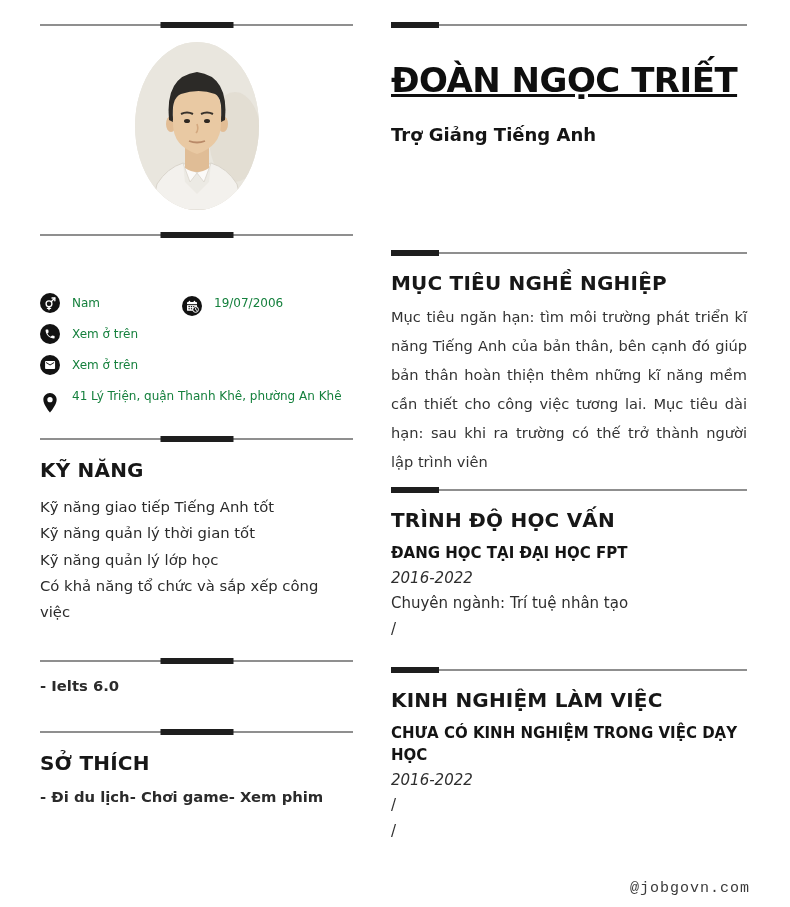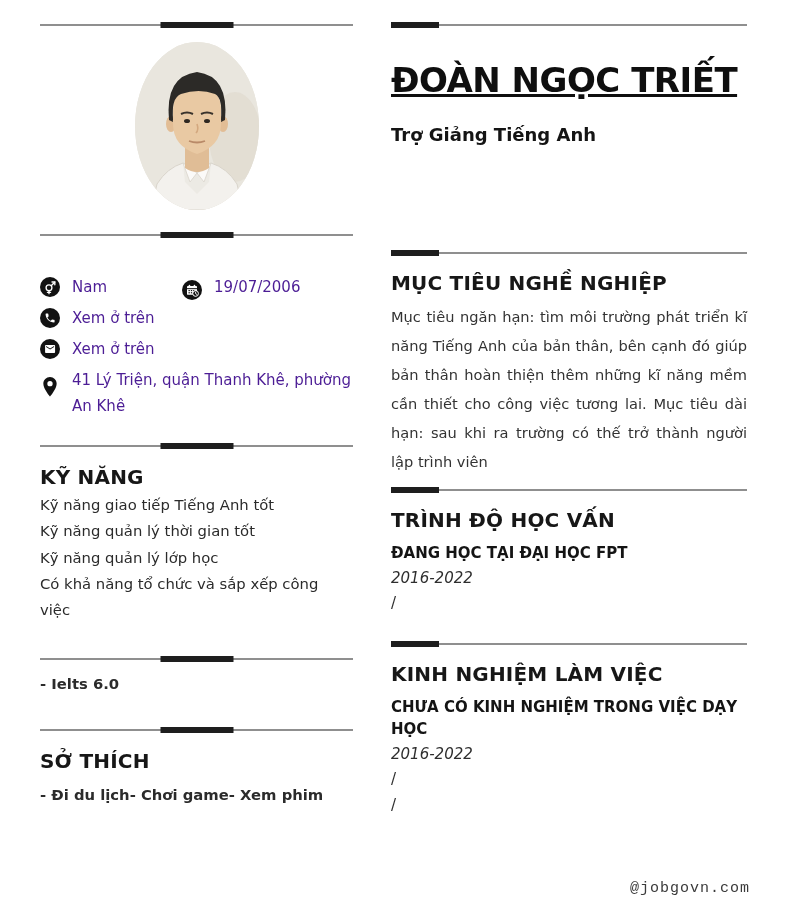--- a/index.html
+++ b/index.html
@@ -17,32 +17,32 @@
   .divider .seg  { position:absolute; top:0; height:6px; background:#1e1e1e; }
   .divider.center .seg { width:73px; left:50%; transform:translateX(-50%); }
   .divider.leftseg .seg { width:48px; left:0; }
 
   
   .photo-wrap { width:124px; height:168px; margin:14px auto 0 auto;
     border-radius:50%; overflow:hidden; background:#e9e6de; }
   .photo-wrap svg { display:block; }
 
   
-  .contact { margin-top:36px; font-size:15px; color:#4c1d95; }
+  .contact { margin-top:52px; font-size:12px; color:#15803d; }
   .c-row { display:flex; align-items:flex-start; margin-bottom:5px; line-height:26px; }
   .c-ico { flex:0 0 20px; width:20px; height:20px; margin:3px 12px 0 0; }
   .c-ico svg { display:block; }
   .c-pair { display:flex; width:100%; }
   .c-half { display:flex; width:142px; flex:0 0 142px; }
   .c-half2 { display:flex; flex:1;align-items:flex-end; }
 
   
   .sec-title { font-size:20px; font-weight:bold; color:#171717; letter-spacing:0.2px; }
   .left-sec-title { margin-top:16px; }
-  .skill-list { margin-top:3px; font-size:14.8px; line-height:26.3px; color:#2b2b2b; }
+  .skill-list { margin-top:12px; font-size:14.8px; line-height:26.3px; color:#2b2b2b; }
   .plain-item { margin-top:10px; font-size:14.8px; color:#2b2b2b; line-height:24px;font-weight:bold; }
 
   
   .name { margin-top:30px; font-size:34px; line-height:44px; font-weight:bold;
     color:#0f0f0f; letter-spacing:-0.5px; white-space:nowrap;text-decoration:underline; }
   .job-title { margin-top:22px; font-size:18px; font-weight:bold; color:#141414; }
   .objective-text { margin-top:7px; font-size:14.6px; line-height:29px;
     text-align:justify; color:#333333; }
   .sub-bold { margin-top:10px; font-size:15px; font-weight:bold; color:#141414; line-height:22px; }
   .period { margin-top:3px; font-size:15px; font-style:italic; color:#2e2e2e; line-height:22px; }
@@ -223,20 +223,21 @@
     <div class="sec-title head-after-div">MỤC TIÊU NGHỀ NGHIỆP</div>
     <div class="objective-text">Mục tiêu ngăn hạn: tìm môi trường phát triển kĩ năng Tiếng Anh của bản thân, bên cạnh đó giúp bản thân hoàn thiện thêm những kĩ năng mềm cần thiết cho công việc tương lai. Mục tiêu dài hạn: sau khi ra trường có thế trở thành người lập trình viên</div>
 
     <div class="divider leftseg mt-sec">
       <div class="thin"></div>
         <div class="seg"></div>
     </div>
     <div class="sec-title head-after-div">TRÌNH ĐỘ HỌC VẤN</div>
     <div class="sub-bold">ĐANG HỌC TẠI ĐẠI HỌC FPT</div>
     <div class="period">2016-2022</div>
+    <div class="detail-line">Chuyên ngành: Trí tuệ nhân tạo</div>
     <div class="detail-line">/</div>
 
     <div class="divider leftseg mt-sec2">
       <div class="thin"></div>
         <div class="seg"></div>
     </div>
     <div class="sec-title head-after-div">KINH NGHIỆM LÀM VIỆC</div>
     <div class="sub-bold">CHƯA CÓ KINH NGHIỆM TRONG VIỆC DẠY HỌC</div>
     <div class="period">2016-2022</div>
     <div class="detail-line">/</div>

